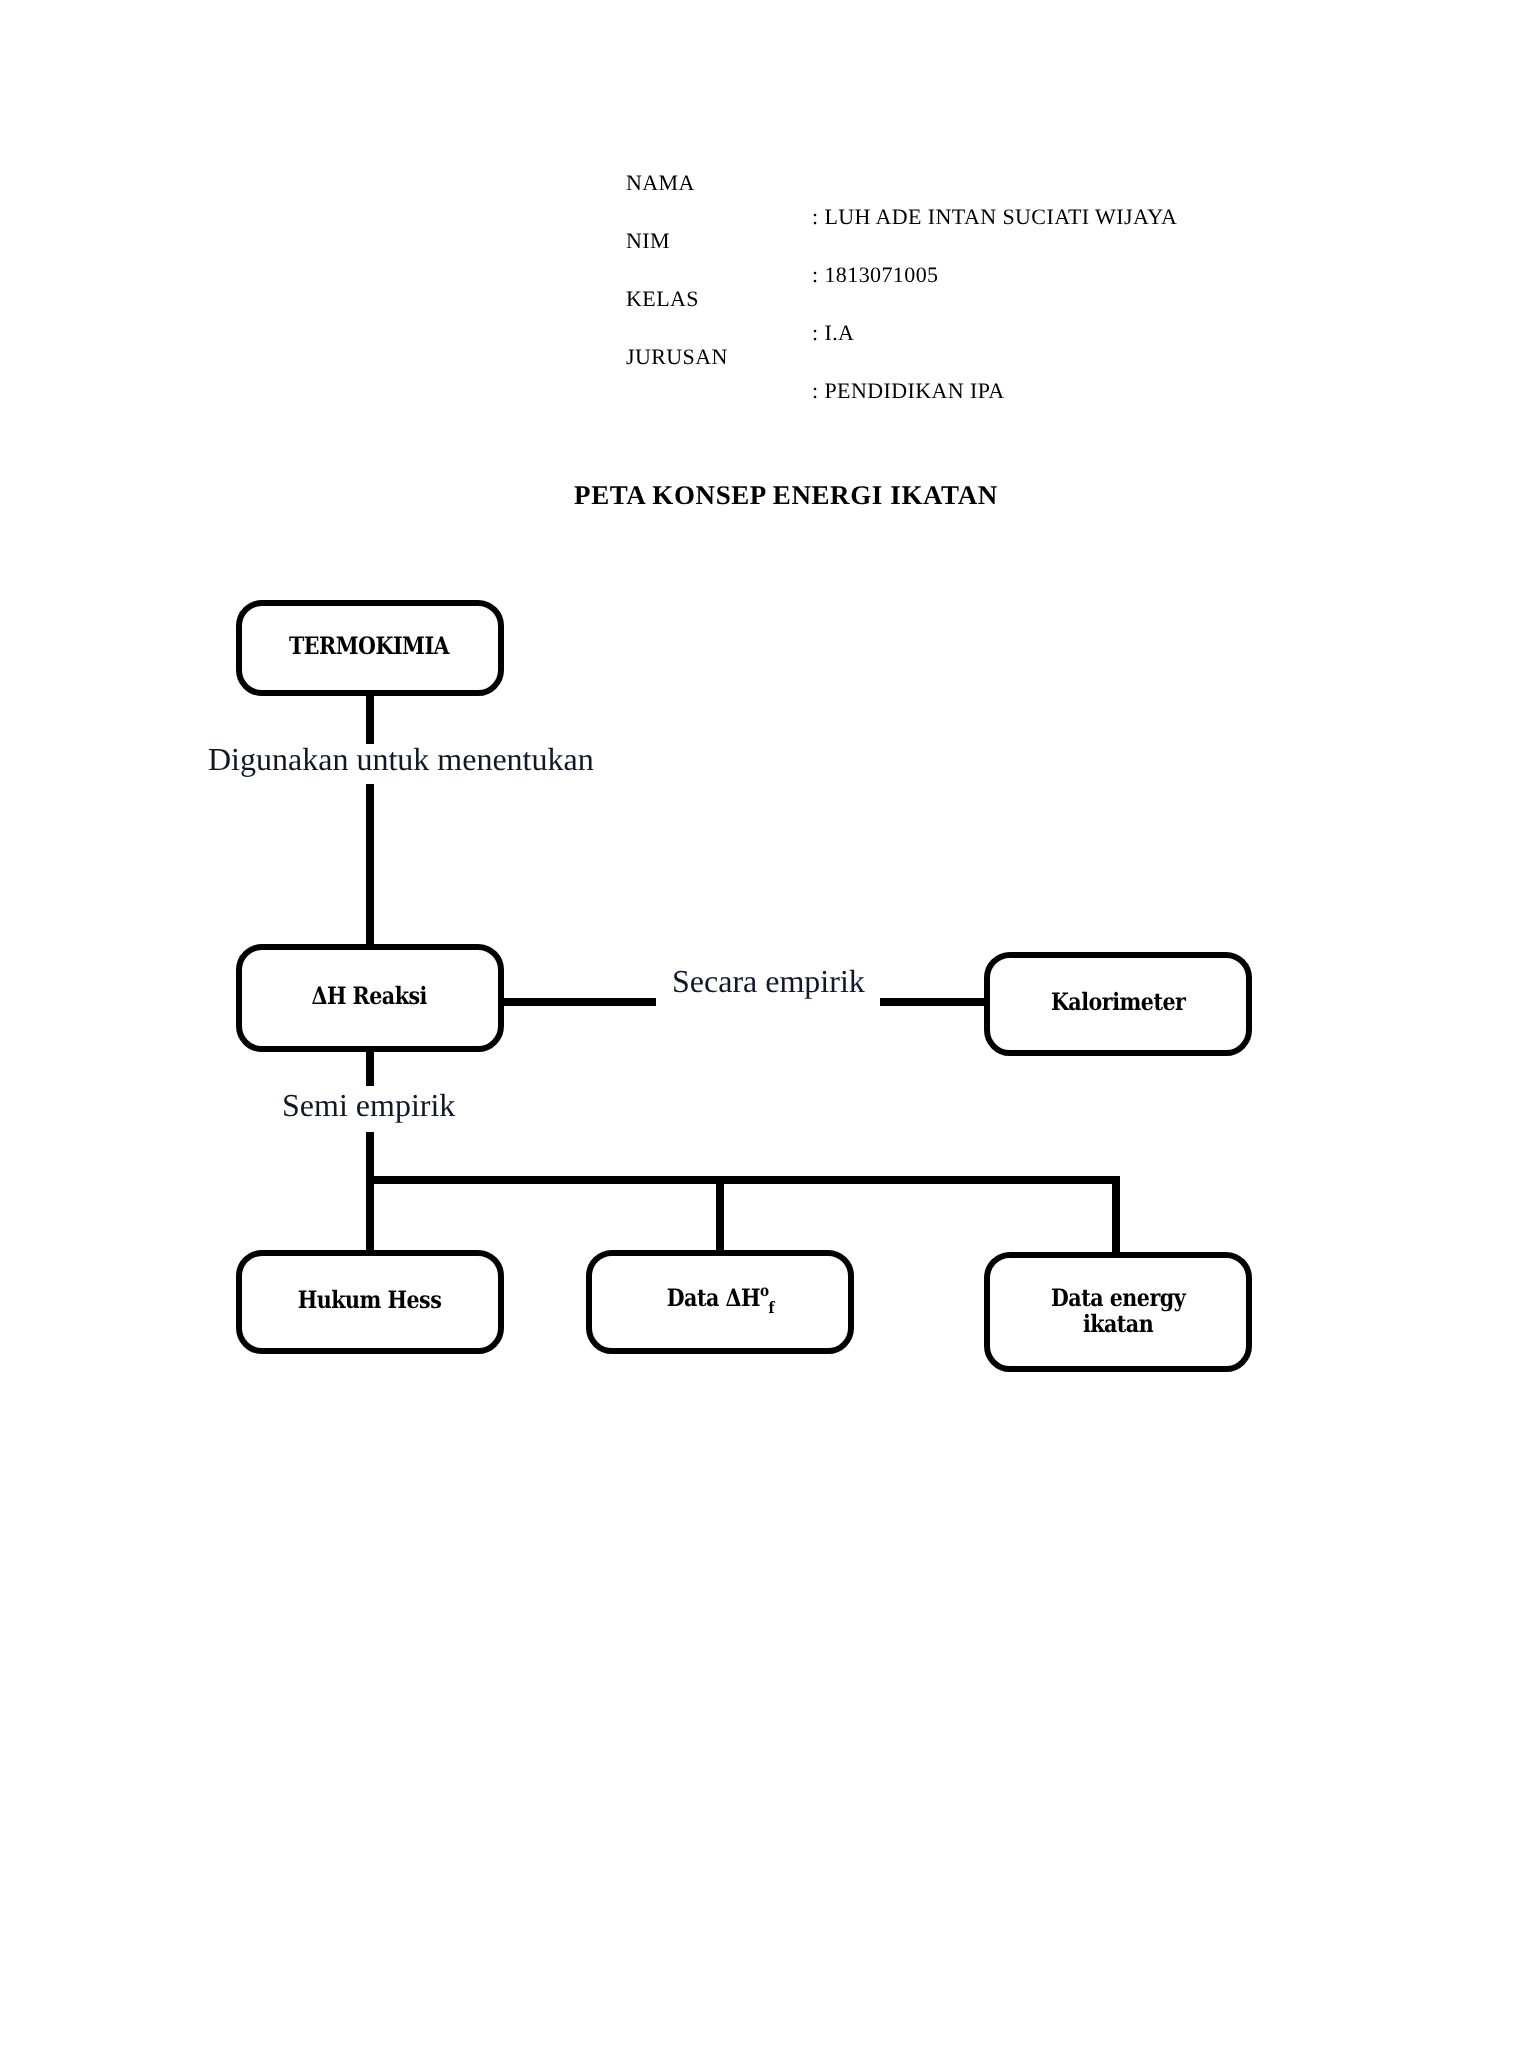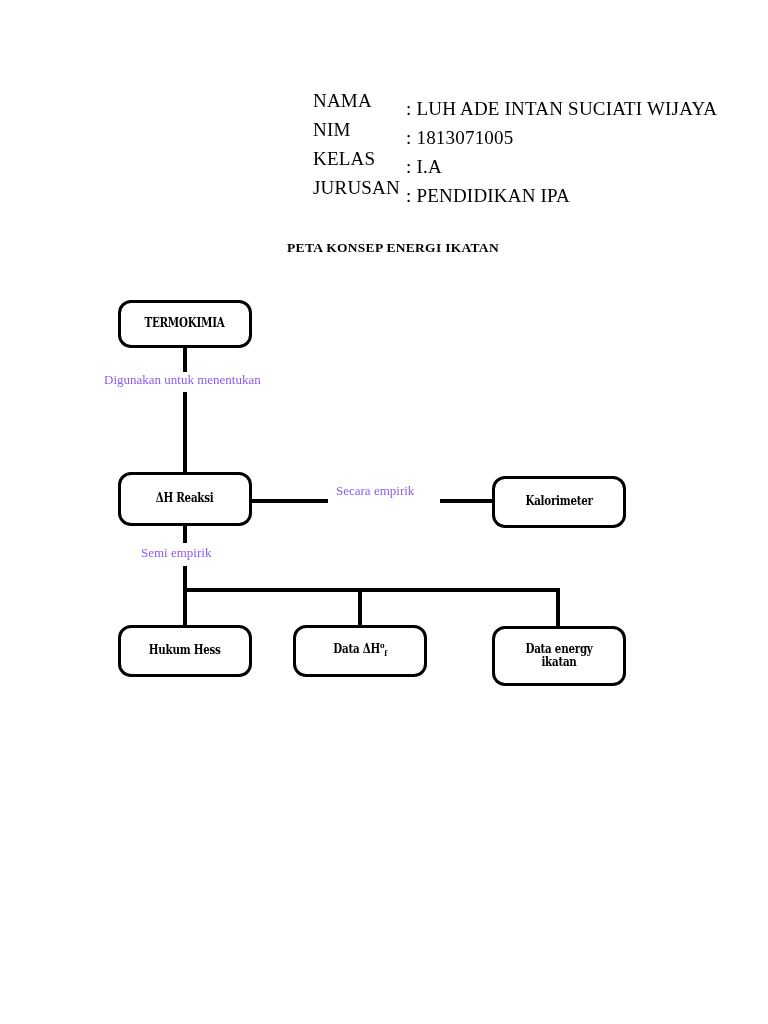--- a/index.html
+++ b/index.html
@@ -19,23 +19,23 @@
 
   
   #identity-block {
     position: absolute;
     left: 313px;
     top: 86px;
     width: 400px;
   }
   .identity-row {
     display: flex;
-    align-items: center;
+    align-items: flex-start;
     height: 29px;
-    font-size: 19px;
+    font-size: 11px;
     letter-spacing: 0.2px;
     white-space: nowrap;
   }
   .identity-label {
     width: 93px;
     flex: 0 0 93px;
   }
   .identity-value {
     flex: 1 1 auto;
     margin-top: 17px;
@@ -103,22 +103,22 @@
     background: #000000;
     z-index: 1;
   }
   .conn-v { width: 3.5px; }
   .conn-h { height: 3.5px; }
 
   
   .edge-label {
     position: absolute;
     font-family: "Liberation Serif", "DejaVu Serif", serif;
-    font-size: 13px;
-    color: #8b5cf6;
+    font-size: 16px;
+    color: #0f172a;
     background: #ffffff;
     white-space: nowrap;
     z-index: 2;
     padding: 0 2px;
   }
   #label-digunakan { left: 102px; top: 372px; }
   #label-semi      { left: 139px; top: 545px; }
   #label-secara    { left: 334px; top: 483px; }
 </style>
 </head>

